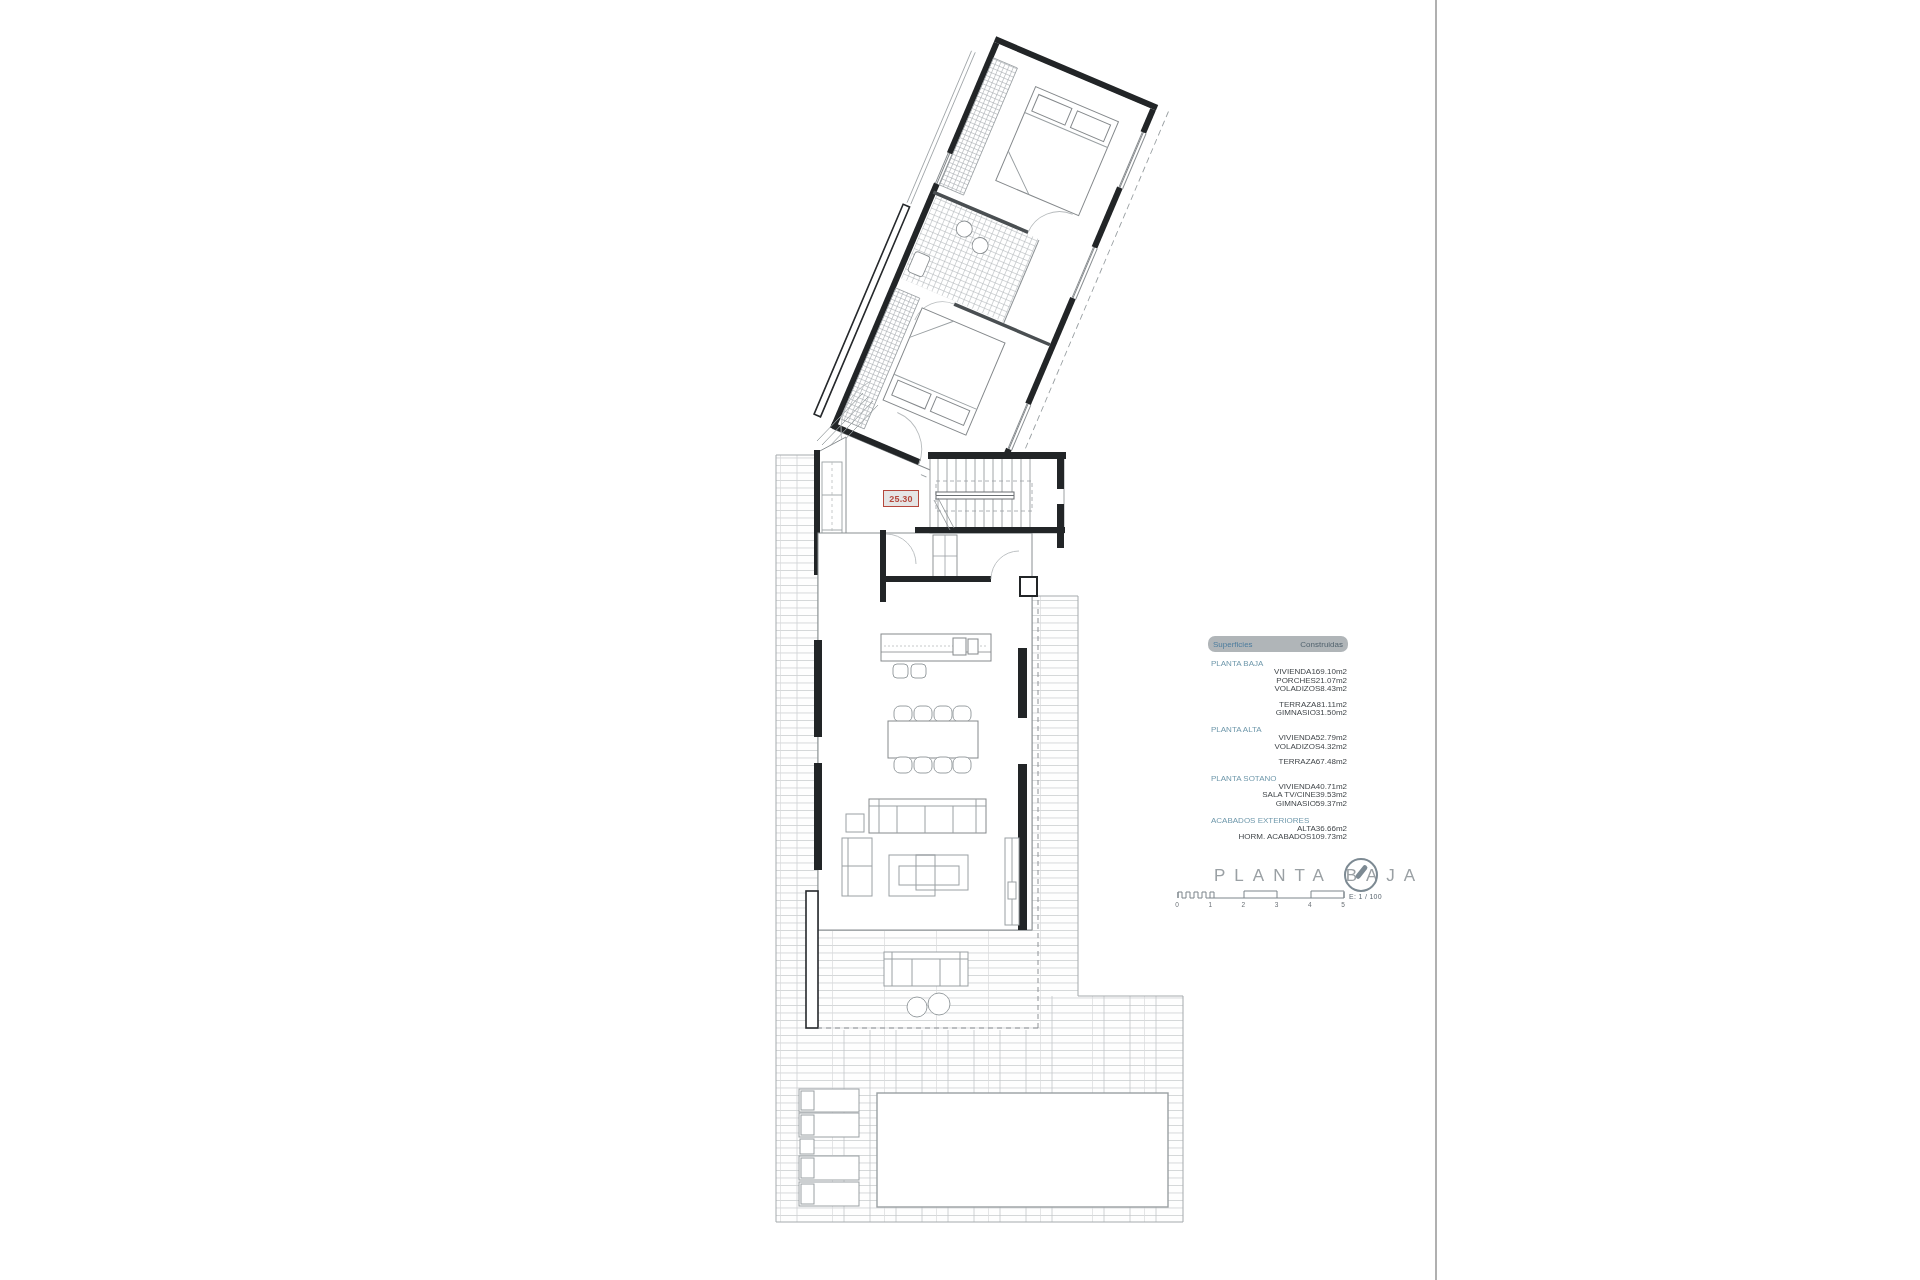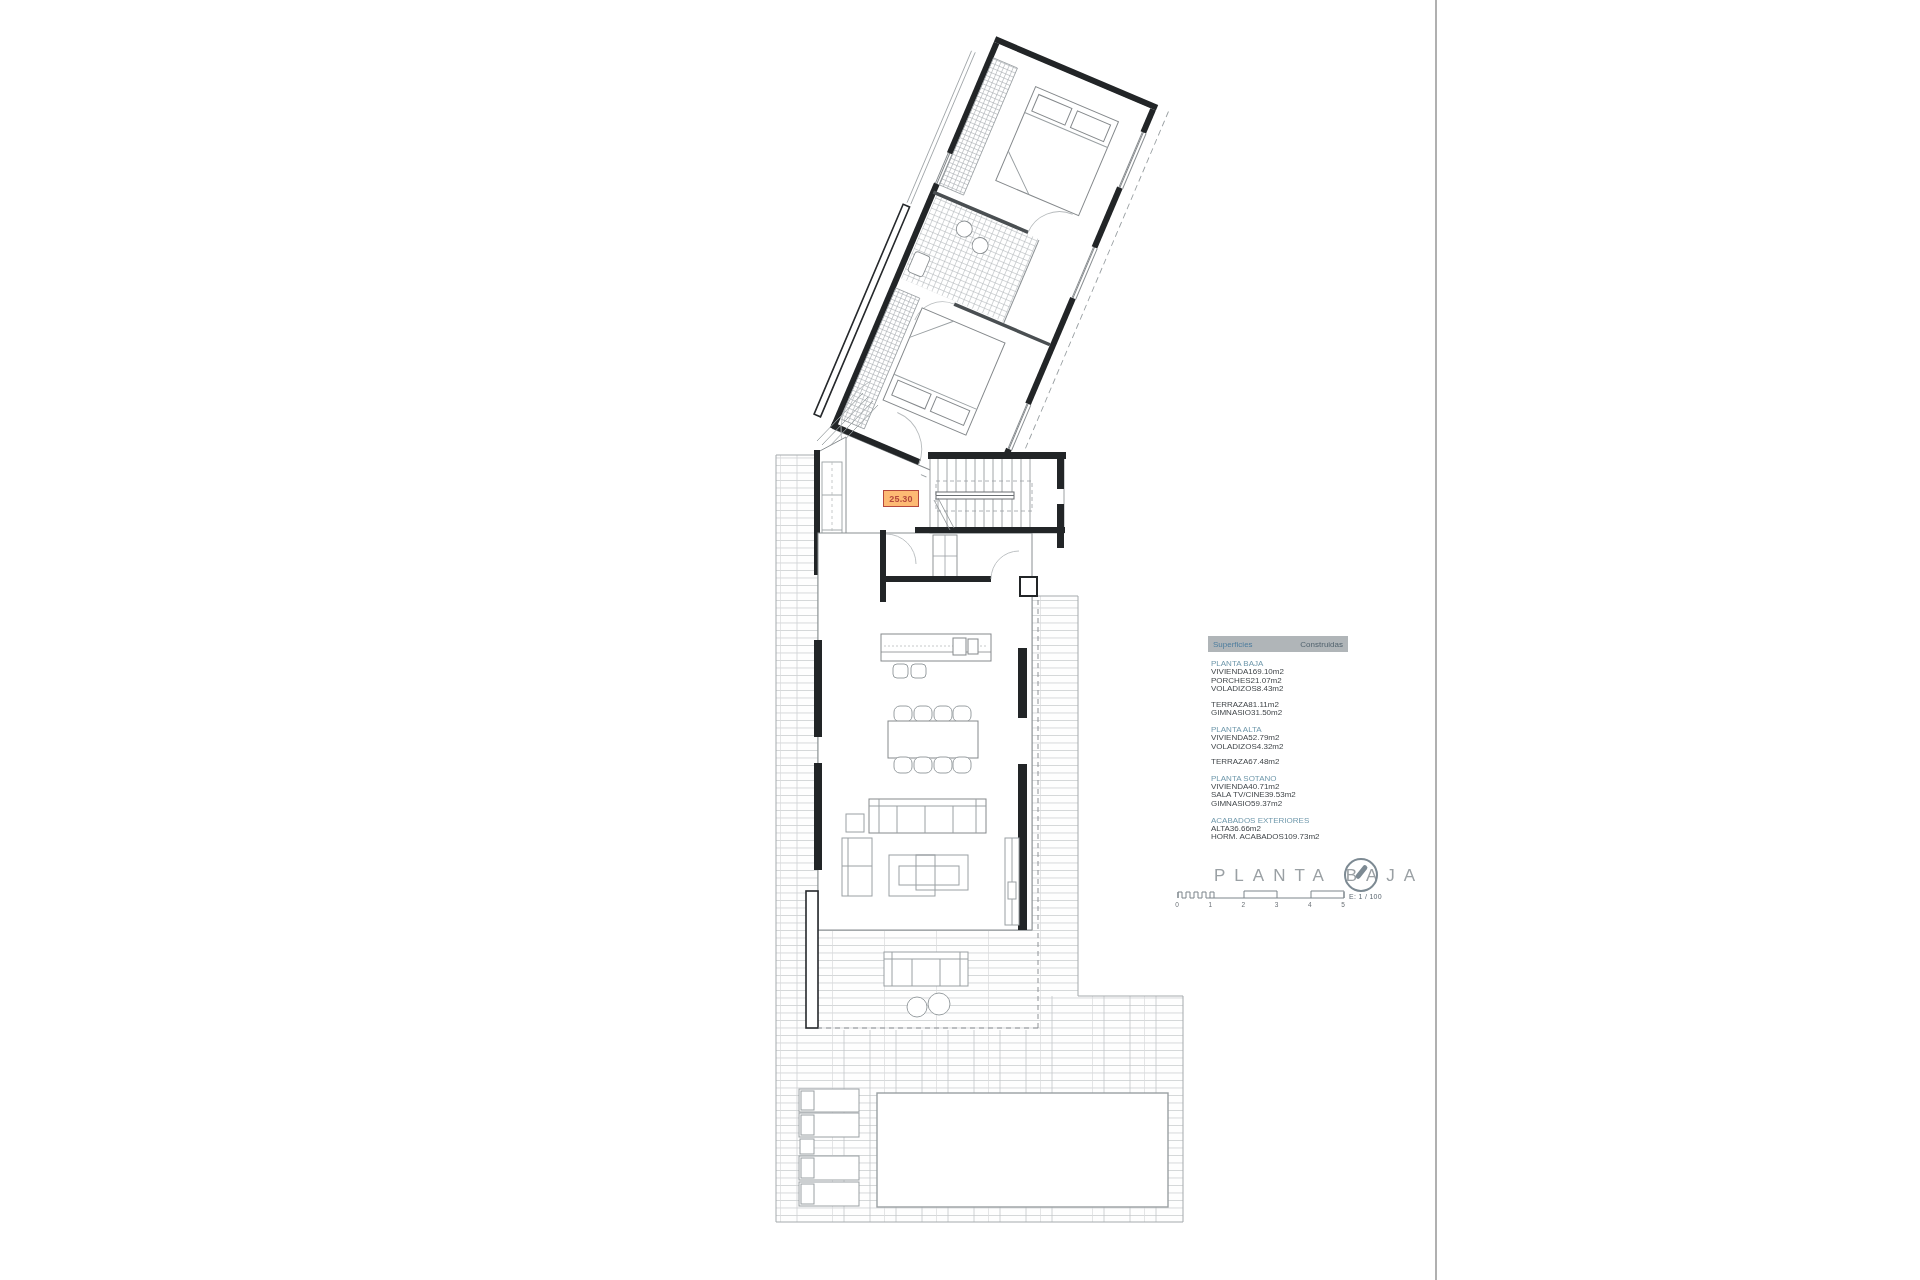--- a/index.html
+++ b/index.html
@@ -2,32 +2,32 @@
 <html style="--accent-blue: #4d7d9e; --section-blue: #6f98ab; --header-bg: #b0b5b8; --text-dark: #41464a; --title-gray: #9aa0a4; --label-red: #b5483d; --divider: #b0b0b0; --wall-black: #222527; --line-gray: #8a8f92; --tile-gray: #c6cacc;"><head>
 <meta charset="utf-8">
 <style>
   html,body{margin:0;padding:0;background:#fff;}
   body{font-family:"Liberation Sans","DejaVu Sans",sans-serif;}
   #stage{position:relative;width:1920px;height:1280px;background:#fff;overflow:hidden;}
   #plan-svg{position:absolute;left:0;top:0;}
   .page-divider{position:absolute;top:0;width:2px;height:1280px;background:#b0b0b0;}
   
   .dim-label{position:absolute;left:883px;top:490px;width:34px;height:15px;
-    border:1px solid #b5483d;color:#b5483d;background:#fdba74;font-size:9px;font-weight:bold;
+    border:1px solid #b5483d;color:#b5483d;background:#e5e5e5;font-size:9px;font-weight:bold;
     display:flex;align-items:center;justify-content:center;letter-spacing:.2px;}
   
   .areas-table{position:absolute;left:1208px;top:636px;width:140px;font-size:8px;color:var(--text-dark);}
-  .tbl-head{background:var(--header-bg);height:16px;display:flex;align-items:center;justify-content:space-between;padding:0 5px;box-sizing:border-box;}
+  .tbl-head{background:var(--header-bg);height:16px;display:flex;align-items:center;justify-content:space-between;padding:0 5px;box-sizing:border-box;border-radius:7px;}
   .tbl-head .c1{color:var(--accent-blue);font-size:8px;}
   .tbl-head .c2{color:#52636e;font-size:8px;}
   .tbl-body{padding:0 1px 0 3px;}
   .tsec{margin-top:7px;}
   .tsec.no-title{}
   .tsec-title{color:var(--section-blue);line-height:9px;font-size:8px;}
-  .trow{display:flex;justify-content:flex-start;line-height:8.6px;}
+  .trow{display:flex;justify-content:flex-end;line-height:8.6px;}
   .trow .lab{white-space:nowrap;}
   .trow .val{white-space:nowrap;}
   
   .sheet-title{position:absolute;left:1214px;top:866px;width:130px;color:var(--title-gray);
     font-size:17px;letter-spacing:9px;white-space:nowrap;}
   .compass{position:absolute;left:1344px;top:858px;width:34px;height:34px;border:2px solid #7d8a93;
     border-radius:50%;box-sizing:border-box;}
   .compass .needle{position:absolute;left:13px;top:4px;width:5px;height:16px;background:#7d8a93;
     border-radius:3px;transform:rotate(38deg);}
   .scalebar{position:absolute;left:1175px;top:884px;width:210px;height:30px;}

